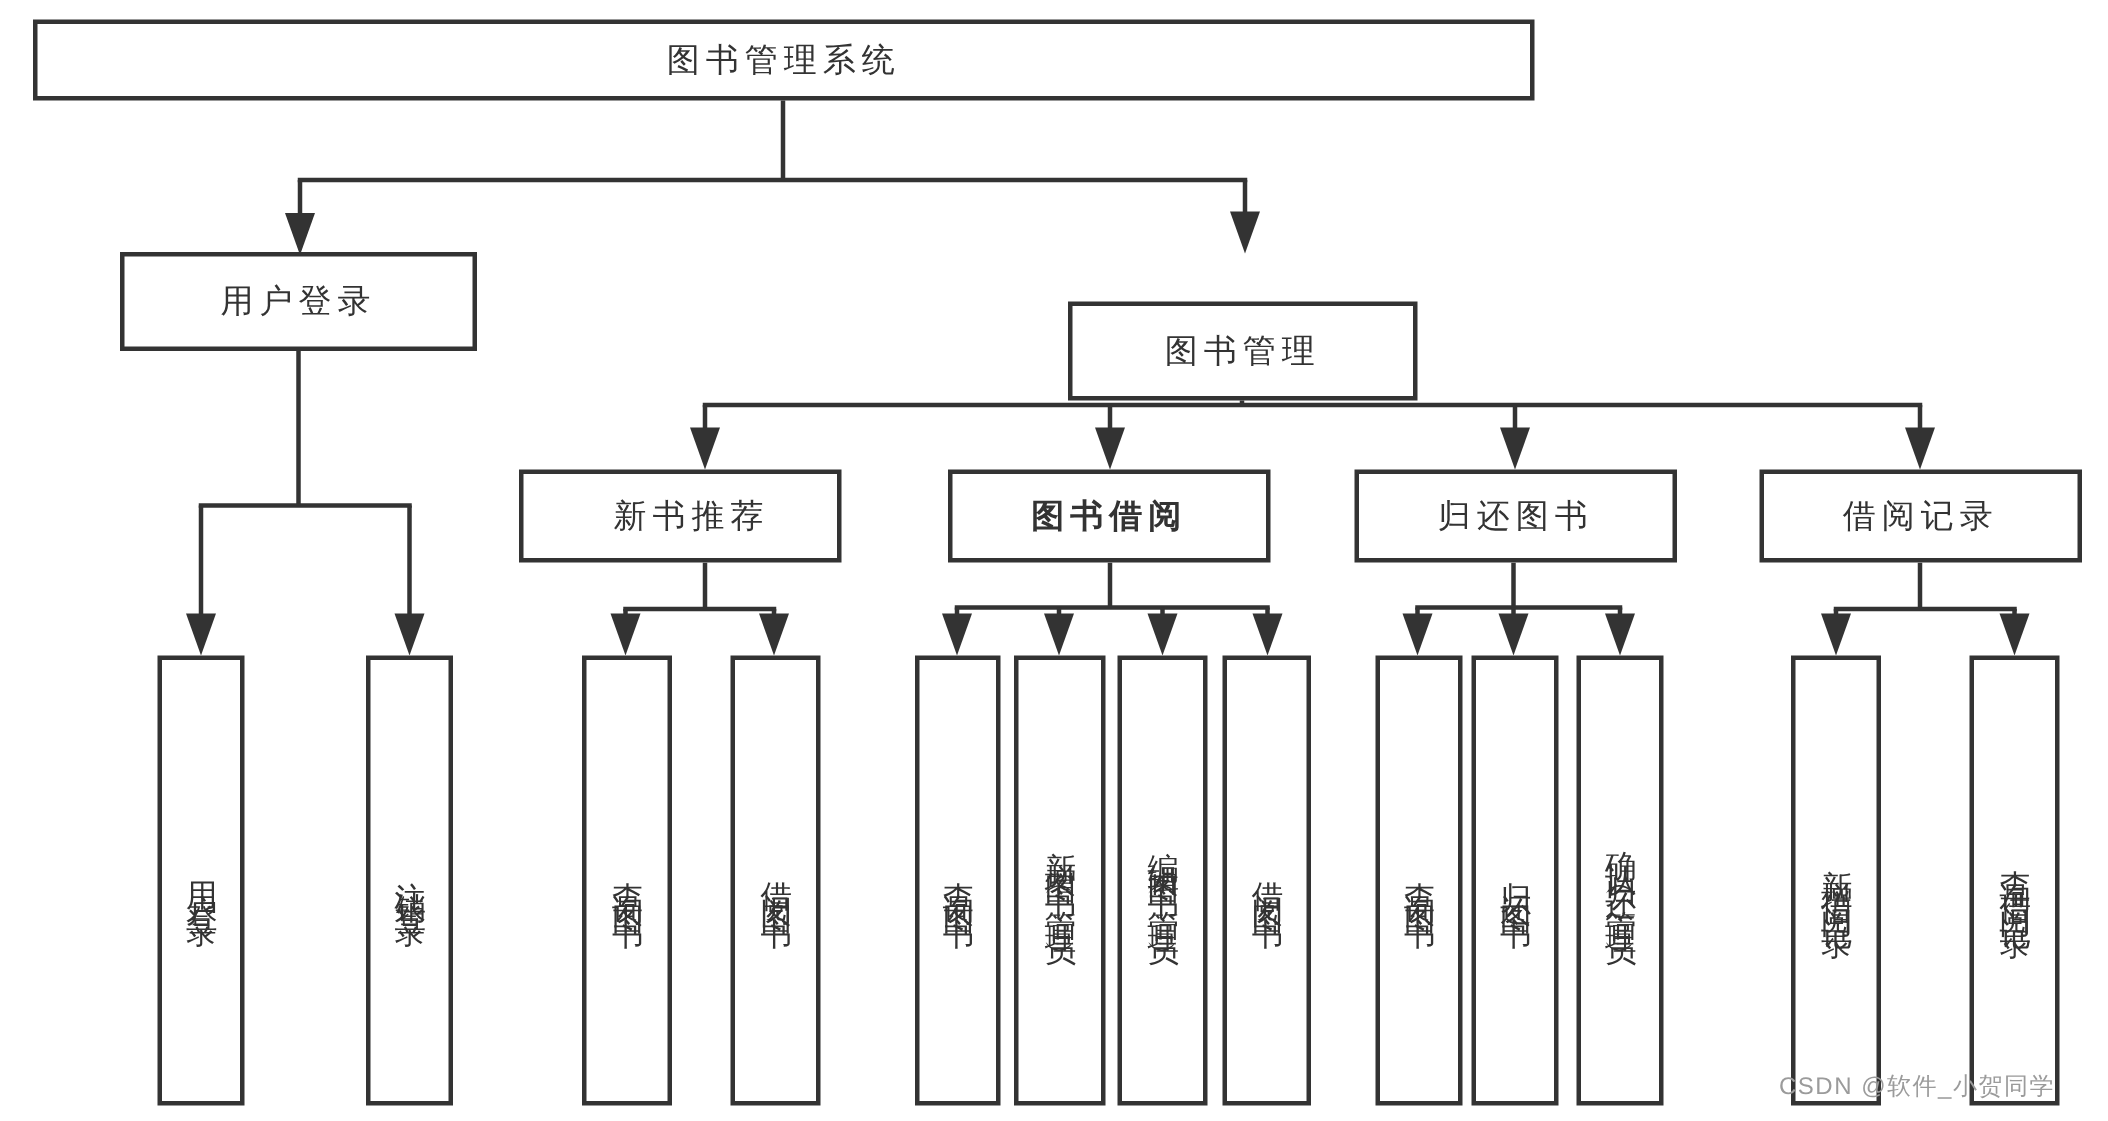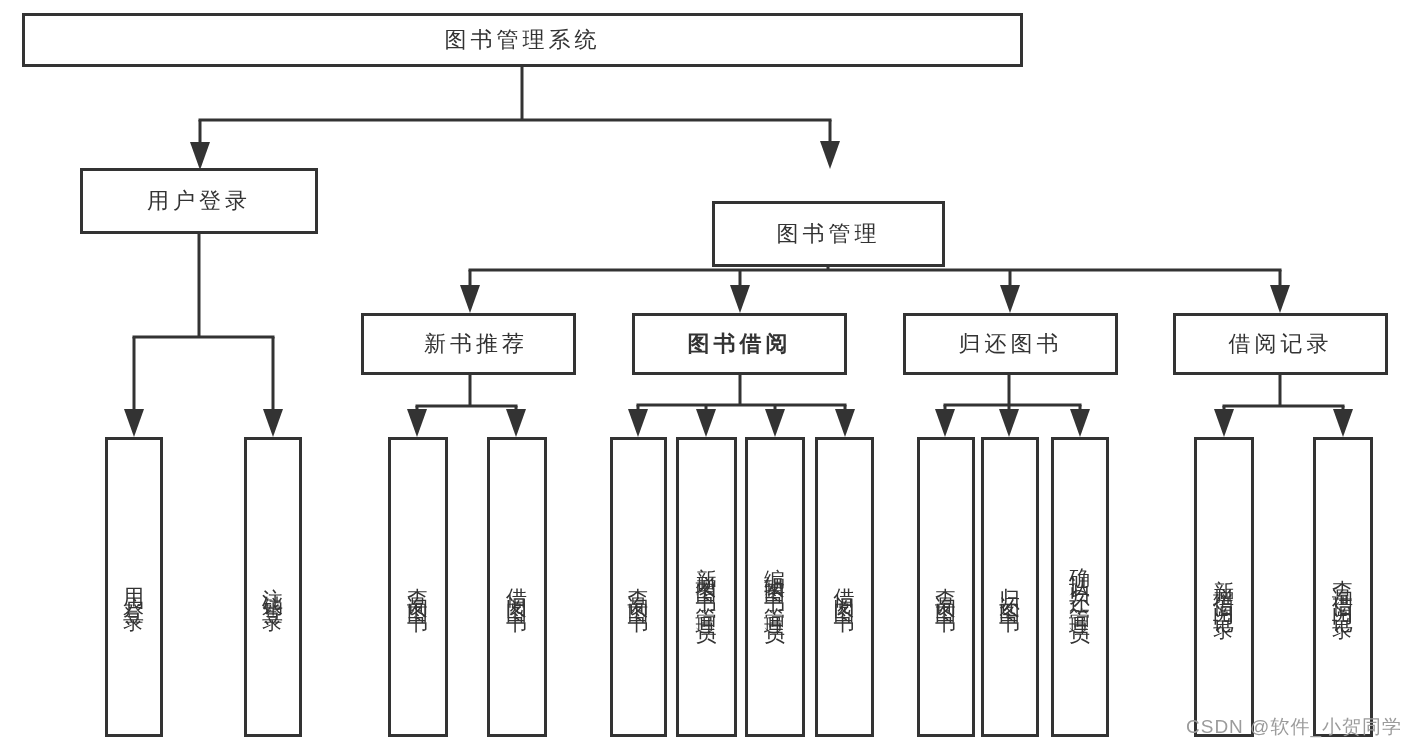--- a/index.html
+++ b/index.html
@@ -34,21 +34,21 @@
   }
   .hbox {
     font-size: 22px;
     letter-spacing: 4px;
     white-space: nowrap;
   }
   .root  { left: 22px;   top: 13px;  width: 1001px; height: 54px; text-align: right; }
   .l2a   { left: 80px;   top: 168px; width: 238px;  height: 66px; }
   .l2b   { left: 712px;  top: 168px; width: 233px;  height: 66px; margin-top: 33px; }
   .l3    { top: 313px; width: 215px; height: 62px; }
-  .l3a   { left: 361px; padding-left: 15px; }
+  .l3a   { left: 346px; padding-left: 15px; }
   .l3b   { left: 632px; font-weight: bold; }
   .l3c   { left: 903px; }
   .l3d   { left: 1173px; }
   .leaf {
     top: 437px;
     height: 300px;
     width: 58px;
     writing-mode: vertical-rl;
     text-orientation: mixed;
     font-size: 21px;
@@ -65,21 +65,21 @@
   .leaf-bd { left: 815px;  width: 59px; }
   .leaf-ca { left: 917px;  width: 58px; }
   .leaf-cb { left: 981px;  width: 58px; }
   .leaf-cc { left: 1051px; width: 58px; }
   .leaf-ra { left: 1194px; width: 60px; }
   .leaf-rb { left: 1313px; width: 60px; }
   .watermark {
     position: absolute;
     left: 1186px;
     top: 714px;
-    font-size: 19px;
+    font-size: 16px;
     letter-spacing: 1px;
     color: #9b9b9b;
     white-space: nowrap;
     z-index: 5;
   }
 </style>
 </head>
 <body>
 
 <div class="canvas">

